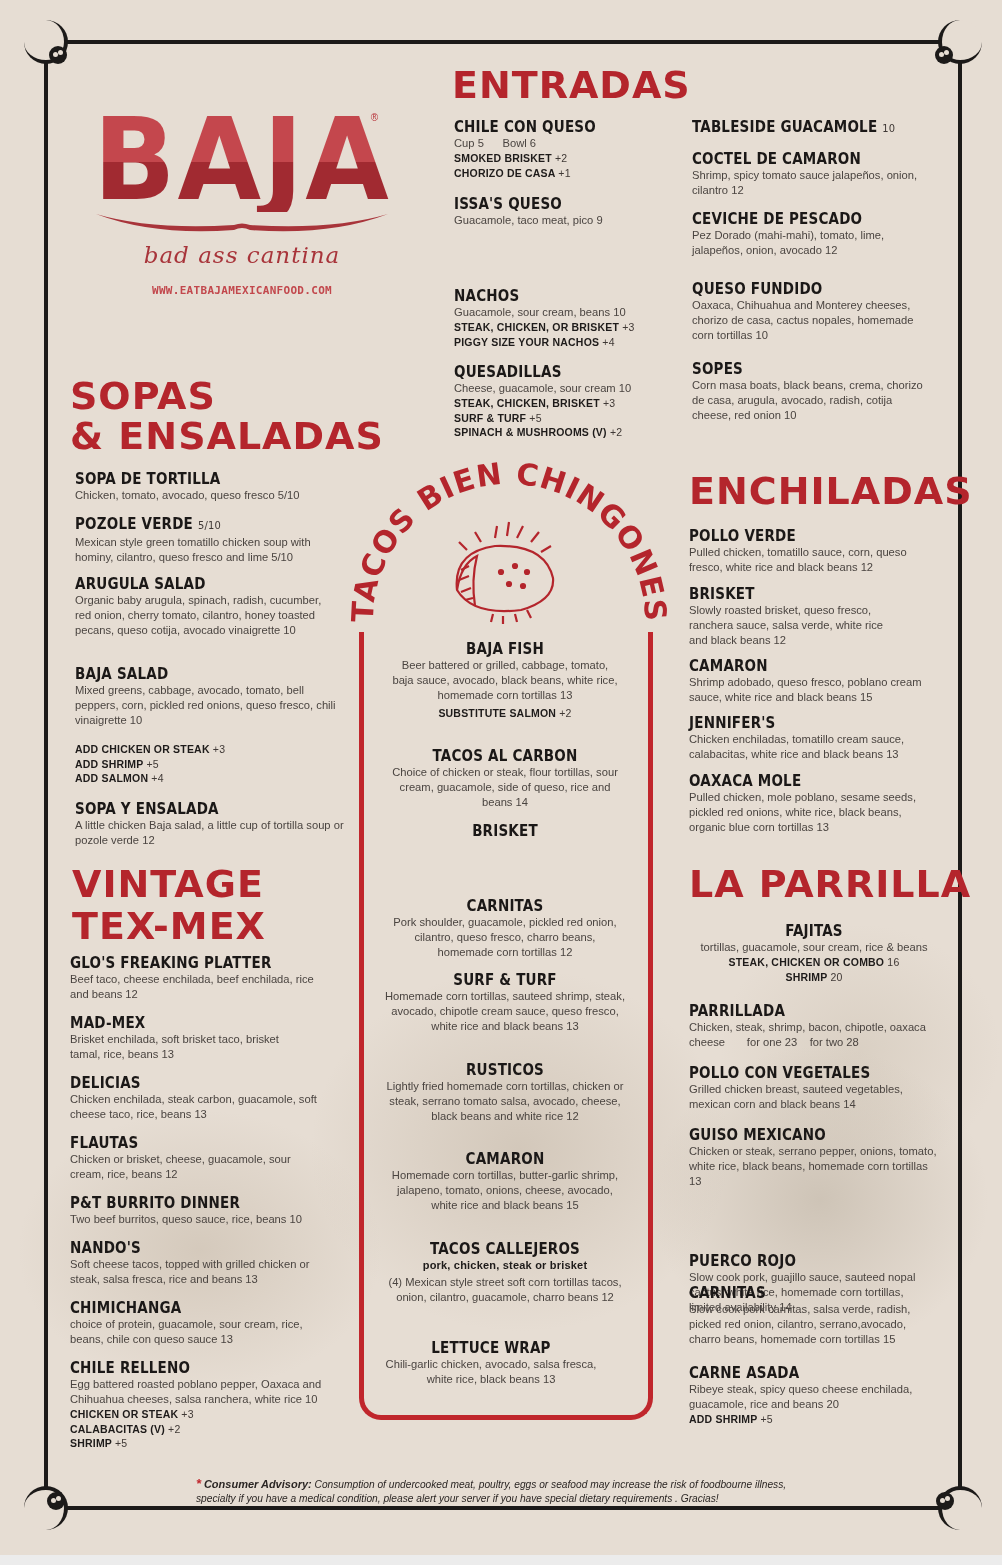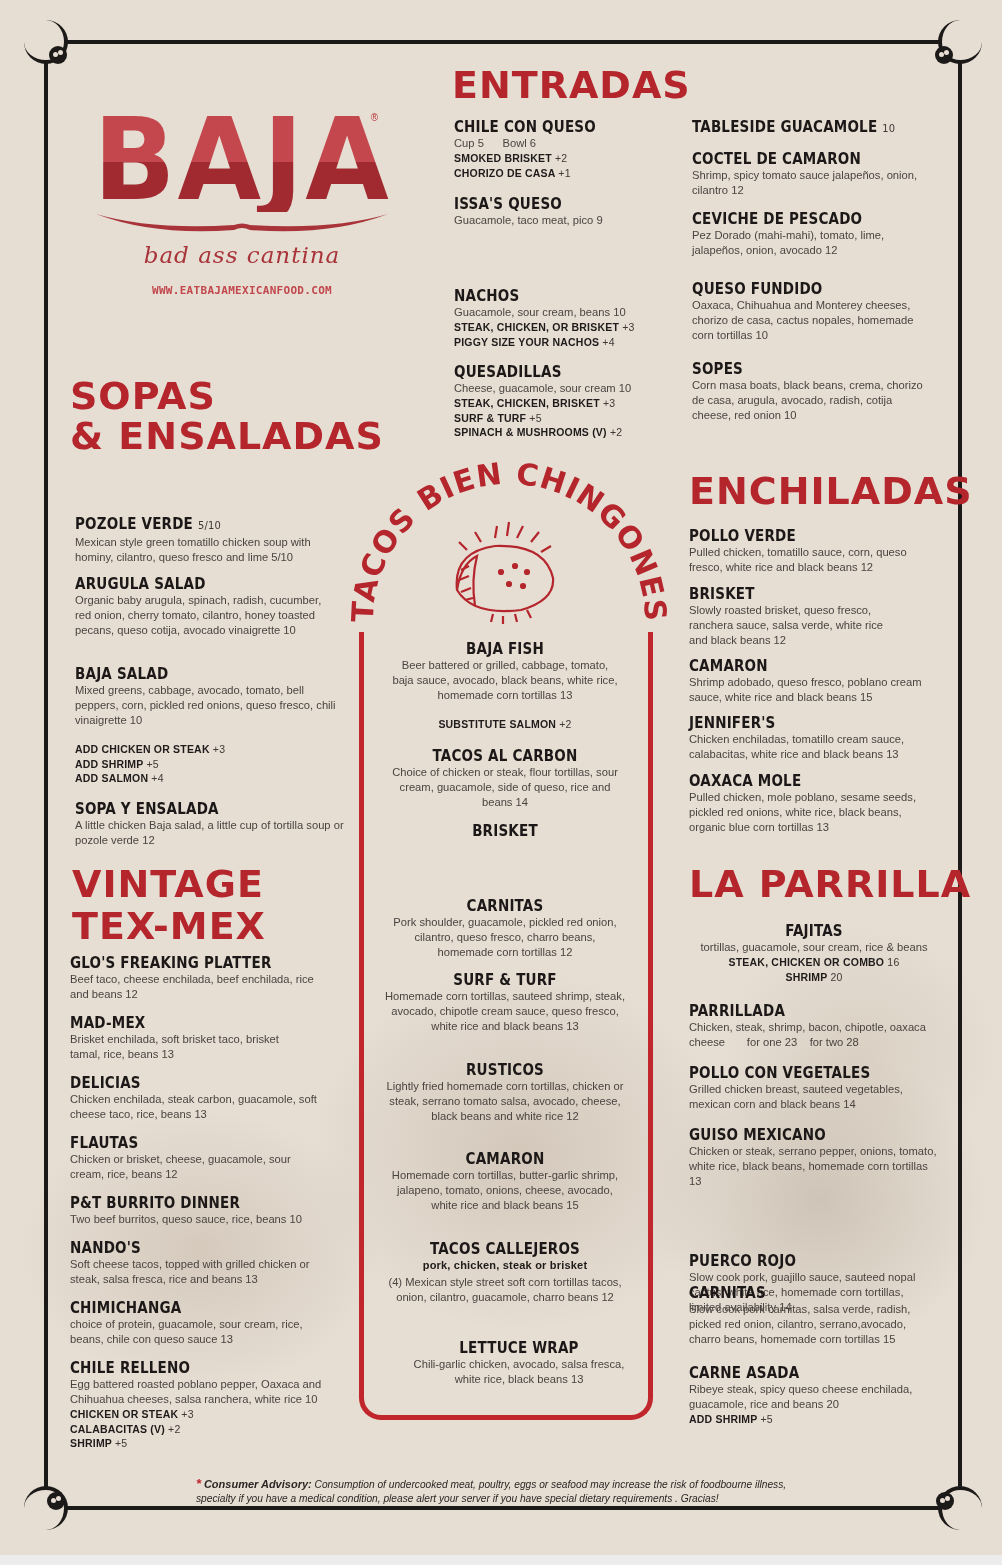--- a/index.html
+++ b/index.html
@@ -171,20 +171,24 @@
     <div class="desc">Oaxaca, Chihuahua and Monterey cheeses, chorizo de casa, cactus nopales, homemade corn tortillas 10</div>
   </div>
   <div class="item" style="left:692px; top:360px; width:240px;">
     <div class="name">SOPES</div>
     <div class="desc">Corn masa boats, black beans, crema, chorizo de casa, arugula, avocado, radish, cotija cheese, red onion 10</div>
   </div>
 
   <div class="sec-title" style="left:70px; top:376px; font-size:38px; line-height:40px;">
     <div>SOPAS</div>
     <div>&amp; ENSALADAS</div>
+  </div>
+  <div class="item" style="left:75px; top:470px; width:270px;">
+    <div class="name">SOPA DE TORTILLA</div>
+    <div class="desc">Chicken, tomato, avocado, queso fresco  5/10</div>
   </div>
   <div class="item" style="left:75px; top:515px; width:270px;">
     <div class="name"><span>POZOLE VERDE</span> <span class="inline-price">5/10</span></div>
     <div class="desc">Mexican style green tomatillo chicken soup with hominy, cilantro, queso fresco and lime  5/10</div>
   </div>
   <div class="item" style="left:75px; top:575px; width:255px;">
     <div class="name">ARUGULA SALAD</div>
     <div class="desc">Organic baby arugula, spinach, radish, cucumber, red onion, cherry tomato, cilantro, honey toasted pecans, queso cotija, avocado vinaigrette 10</div>
   </div>
   <div class="item" style="left:75px; top:665px; width:265px;">
@@ -259,21 +263,21 @@
       <circle cx="178" cy="126" r="2" fill="#b4252c"></circle>
       <path d="M150 78 L152 66 M162 76 L164 62 M172 78 L178 66 M186 82 L194 72 M196 92 L206 86 M136 82 L130 72 M122 90 L114 82"></path>
       <path d="M148 154 L146 162 M158 156 L158 164 M170 154 L172 162 M182 150 L186 158"></path>
     </g>
   </svg>
   <div class="tacos-box"></div>
 
   <div class="item center" style="left:390px; top:640px; width:230px;">
     <div class="name">BAJA FISH</div>
     <div class="desc">Beer battered or grilled, cabbage, tomato, baja sauce, avocado, black beans, white rice, homemade corn tortillas 13</div>
-    <div class="addon" style="margin-top:14px;text-align:center;"><span>SUBSTITUTE SALMON</span> <span class="ap">+2</span></div>
+    <div class="addon" style="margin-top:3px;text-align:center;"><span>SUBSTITUTE SALMON</span> <span class="ap">+2</span></div>
   </div>
   <div class="item center" style="left:385px; top:747px; width:240px;">
     <div class="name">TACOS AL CARBON</div>
     <div class="desc">Choice of chicken or steak, flour tortillas, sour cream, guacamole, side of queso, rice and beans 14</div>
   </div>
   <div class="item center" style="left:385px; top:822px; width:240px;">
     <div class="name">BRISKET</div>
   </div>
   <div class="item center" style="left:385px; top:897px; width:240px;">
     <div class="name">CARNITAS</div>
@@ -289,21 +293,21 @@
   </div>
   <div class="item center" style="left:385px; top:1150px; width:240px;">
     <div class="name">CAMARON</div>
     <div class="desc">Homemade corn tortillas, butter-garlic shrimp, jalapeno, tomato, onions, cheese, avocado, white rice and black beans 15</div>
   </div>
   <div class="item center" style="left:385px; top:1240px; width:240px;">
     <div class="name">TACOS CALLEJEROS</div>
     <div class="addon" style="text-transform:none; font-size:11px;">pork, chicken, steak or brisket</div>
     <div class="desc" style="margin-top:2px;">(4) Mexican style street soft corn tortillas tacos, onion, cilantro, guacamole, charro beans 12</div>
   </div>
-  <div class="item center" style="left:404px; top:1339px; width:230px;">
+  <div class="item center" style="left:376px; top:1339px; width:230px;">
     <div class="name">LETTUCE WRAP</div>
     <div class="desc">Chili-garlic chicken, avocado, salsa fresca, white rice, black beans 13</div>
   </div>
 
   <div class="sec-title" style="left:689px; top:472px; font-size:38px;">ENCHILADAS</div>
   <div class="item" style="left:689px; top:527px; width:250px;">
     <div class="name">POLLO VERDE</div>
     <div class="desc">Pulled chicken, tomatillo sauce, corn, queso fresco, white rice and black beans 12</div>
   </div>
   <div class="item" style="left:689px; top:585px; width:215px;">

